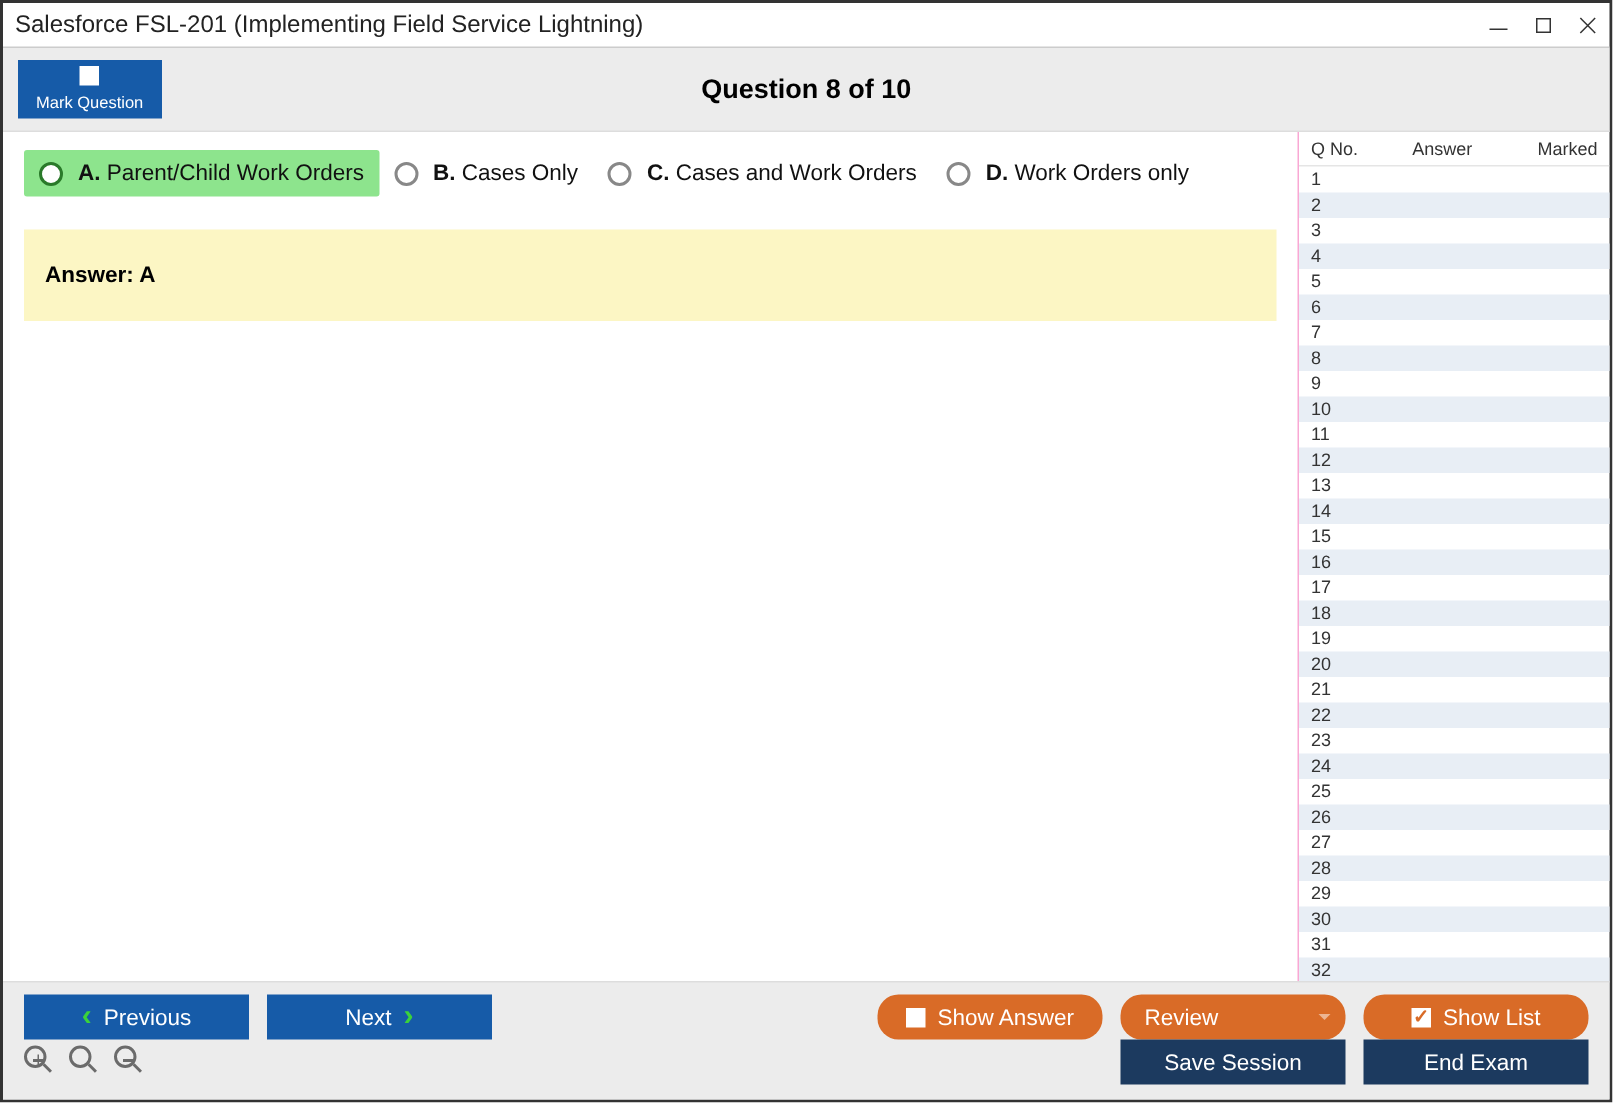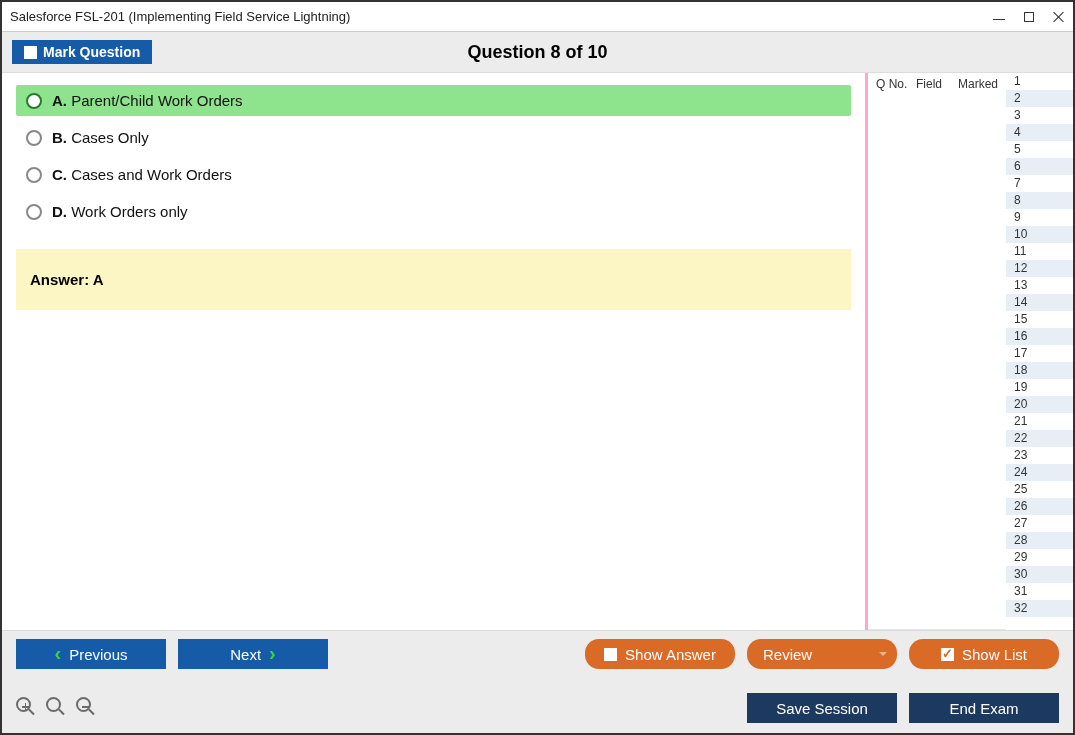--- a/index.html
+++ b/index.html
@@ -8,21 +8,21 @@
   .window {
     width: 1075px; height: 735px;
     border: 2px solid #333;
     display: flex; flex-direction: column;
     background: #fff;
   }
   
   .titlebar {
     height: 30px; display: flex; align-items: center;
     padding: 12px 8px; border-bottom: 1px solid #ccc;
-    font-size: 13px; color: #222;
+    font-size: 16px; color: #222;
   }
   .titlebar-text { flex: 1; }
   .tb-controls { display: flex; gap: 18px; align-items: center; color:#555; }
   .tb-btn { width: 12px; height: 12px; display:flex; align-items:center; justify-content:center; cursor:default;}
   .tb-min { border-bottom: 1px solid #333; width:12px; height:0; margin-top:6px;}
   .tb-max { border:1px solid #333; width:10px; height:10px; }
   .tb-close { position:relative; width:12px; height:12px; }
   .tb-close::before, .tb-close::after {
     content:""; position:absolute; left:5px; top:-1px; width:1px; height:14px; background:#333;
   }
@@ -31,44 +31,45 @@
 
   
   .headerbar {
     display:flex; align-items:center;
     background:#ececec; border-bottom:1px solid #ddd;
     padding: 8px 10px;
     position: relative;
   }
   .mark-btn {
     background:#165ba8; color:#fff;
-    padding: 4px 12px; font-size:14px; font-weight:bold;
+    padding: 4px 12px; font-size:11px; font-weight:normal;
     display:flex; align-items:center; gap:6px;
     cursor:pointer;
+    flex-direction:column;
   }
   .mark-btn .cb {
     width:13px; height:13px; background:#fff; display:inline-block;
   }
   .q-title {
     position:absolute; left:0; right:0;
     text-align:center; font-size:18px; font-weight:bold; pointer-events:none;
   }
 
   
   .main {
     flex:1; display:flex; overflow:hidden;
   }
   .content {
     flex:1; padding: 12px 14px 0 14px; display:flex; flex-direction:column;
     overflow:hidden;
   }
   .question-text {
     font-size:15.5px; color:#111; line-height:1.35; margin-bottom:14px;
   }
-  .options { display:flex; flex-direction:column; }
+  .options { display:flex; }
   .option {
     display:flex; align-items:center; gap:10px;
     padding:7px 10px; font-size:15px; color:#111;
     border-radius:2px;
     cursor:pointer;
     margin-bottom: 6px;
   }
   .option.selected { background:#8de48d; }
   .radio {
     width:16px; height:16px; border:2px solid #888; border-radius:50%;
@@ -77,22 +78,22 @@
   .option.selected .radio { border-color:#2a7a2a; }
   .opt-label b { font-weight:bold; }
 
   .answer-box {
     margin-top: 16px;
     background:#fcf6c4; padding: 22px 14px; font-size:15px; font-weight:bold;
   }
 
   
   .side {
-    width:208px; border-left:3px solid #f9a8d4;
-    display:flex; flex-direction:row;
+    width:208px; border-left:1px solid #f9a8d4;
+    display:flex; flex-direction:column;
     font-size:12px;
   }
   .side-head {
     display:flex; padding:4px 8px; color:#333; font-size:12px;
     border-bottom:1px solid #e5e5e5;
   }
   .side-head .c1 { width:40px; }
   .side-head .c2 { flex:1; text-align:center;}
   .side-head .c3 { width:56px; text-align:right; }
   .side-list {
@@ -104,21 +105,21 @@
     cursor:pointer;
   }
   .srow:nth-child(even) { background:#e8eef5; }
   .srow .c1 { display:inline-block; width:40px; }
   
 
   
   .bottom {
     background:#ececec; border-top:1px solid #ddd;
     padding: 8px 14px 10px 14px;
-    display:flex; flex-direction:column; gap:24px;
+    display:flex; flex-direction:column; gap:0;
   }
   .brow { display:flex; gap:12px; align-items:center; }
   .brow1 { justify-content: flex-start; }
   .spacer { flex:1; }
   .btn {
     height:30px; padding: 0 16px;
     display:flex; align-items:center; justify-content:center;
     font-size:15px; font-weight:500;
     color:#fff; cursor:pointer; gap:8px;
     min-width: 150px;
@@ -212,21 +213,21 @@
         </div>
 
       <div class="answer-box">
         <span>Answer: A</span>
       </div>
     </div>
 
     <div class="side">
       <div class="side-head">
         <div class="c1">Q No.</div>
-        <div class="c2">Field</div>
+        <div class="c2">Answer</div>
         <div class="c3">Marked</div>
       </div>
       <div class="side-list" id="side-list">
           <div class="srow"><span class="c1">1</span></div>
           <div class="srow"><span class="c1">2</span></div>
           <div class="srow"><span class="c1">3</span></div>
           <div class="srow"><span class="c1">4</span></div>
           <div class="srow"><span class="c1">5</span></div>
           <div class="srow"><span class="c1">6</span></div>
           <div class="srow"><span class="c1">7</span></div>

